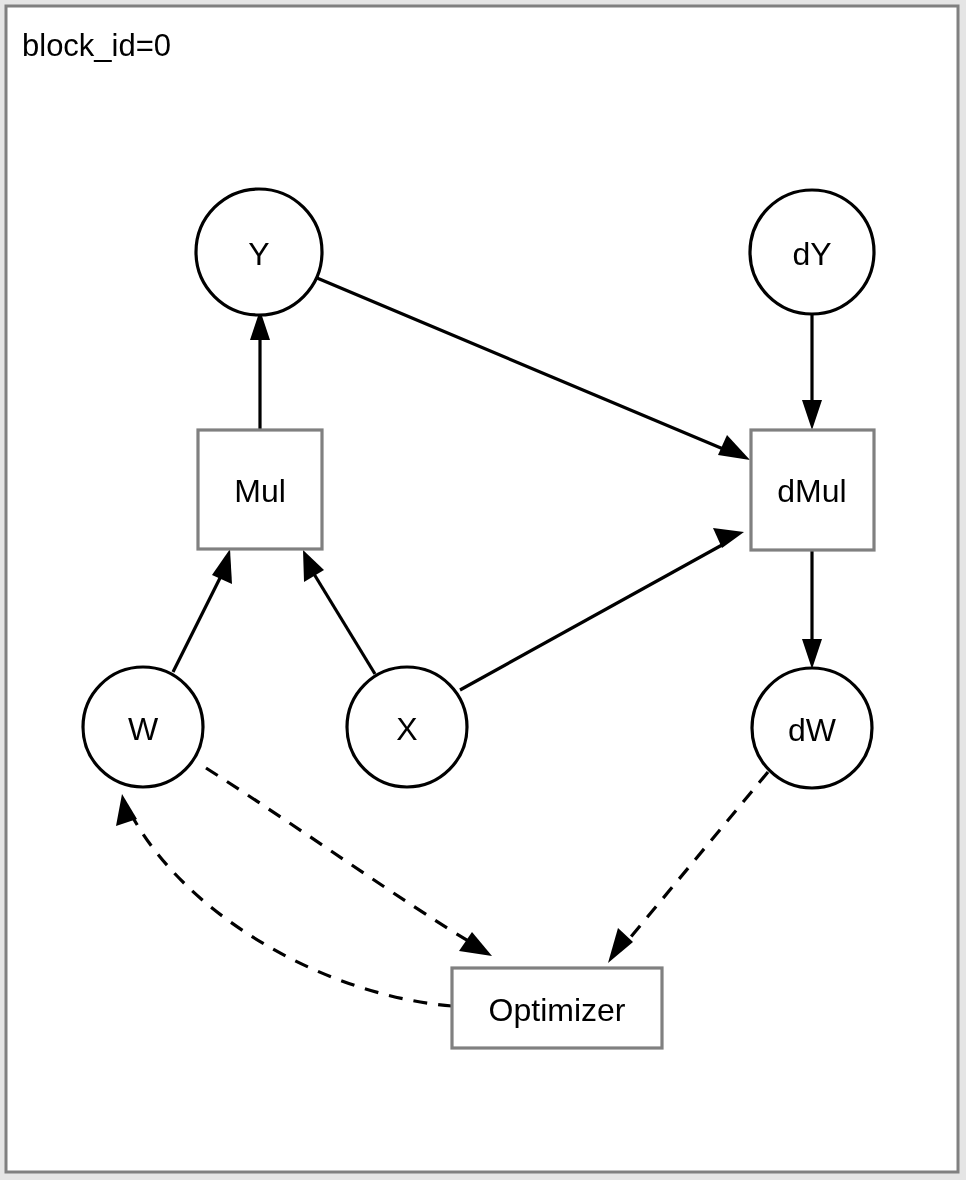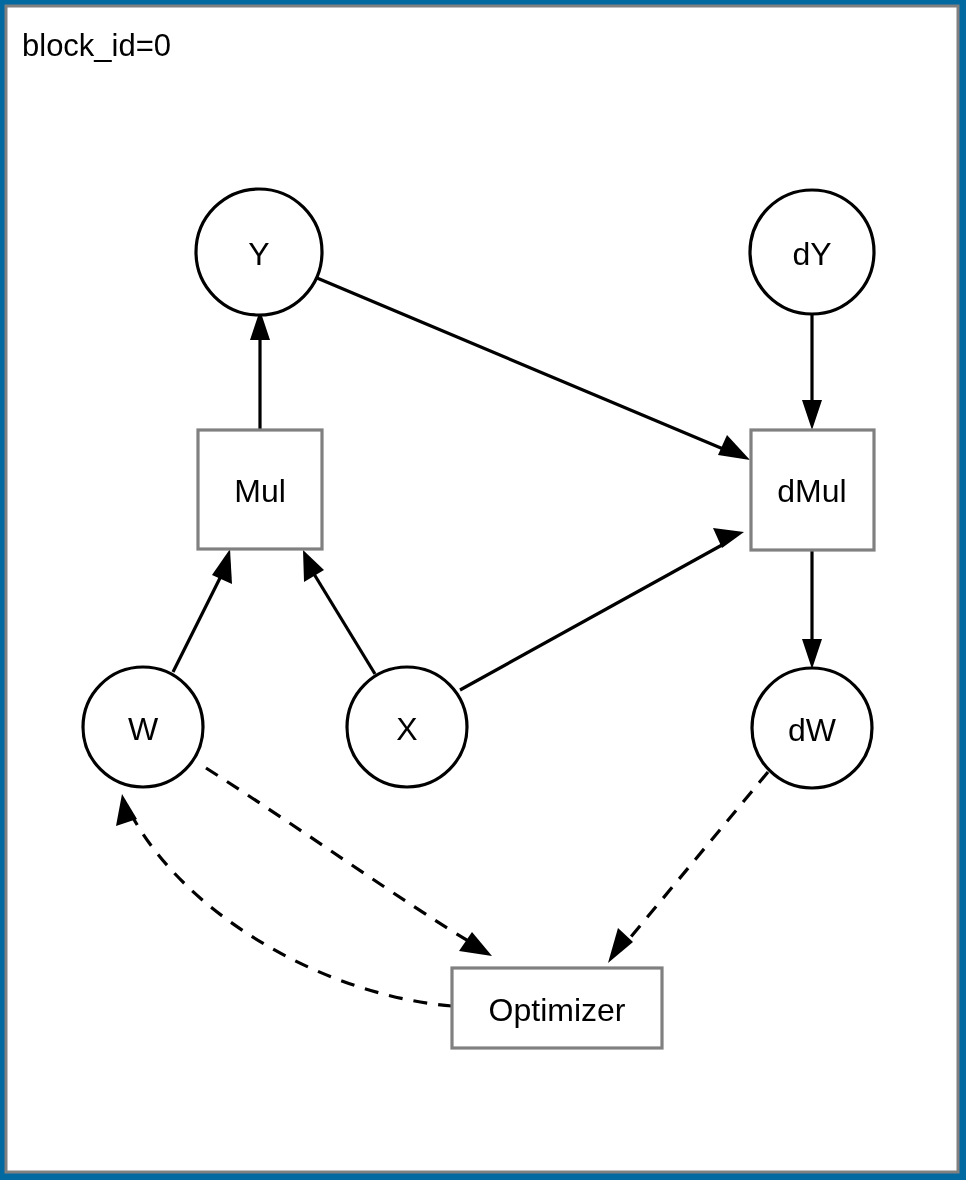--- a/index.html
+++ b/index.html
@@ -7,21 +7,21 @@
     padding: 0;
     background: #ffffff;
   }
   body {
     font-family: "Liberation Sans", sans-serif;
   }
   #stage {
     position: relative;
     width: 966px;
     height: 1180px;
-    background: #0369a1;
+    background: #e5e5e5;
     overflow: hidden;
   }
   #graph-svg {
     display: block;
     width: 966px;
     height: 1180px;
   }
   .cluster-frame {
     fill: #ffffff;
     stroke: #808080;

